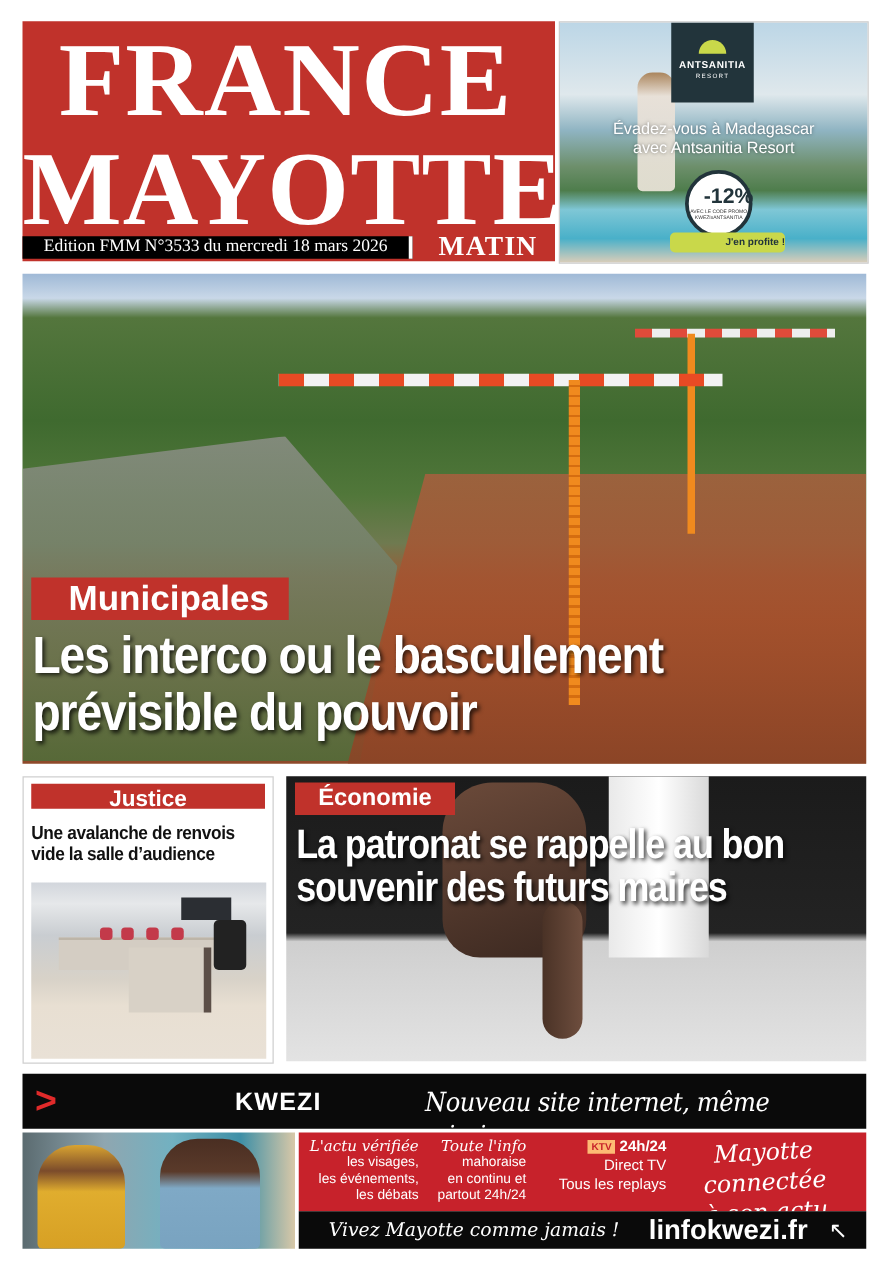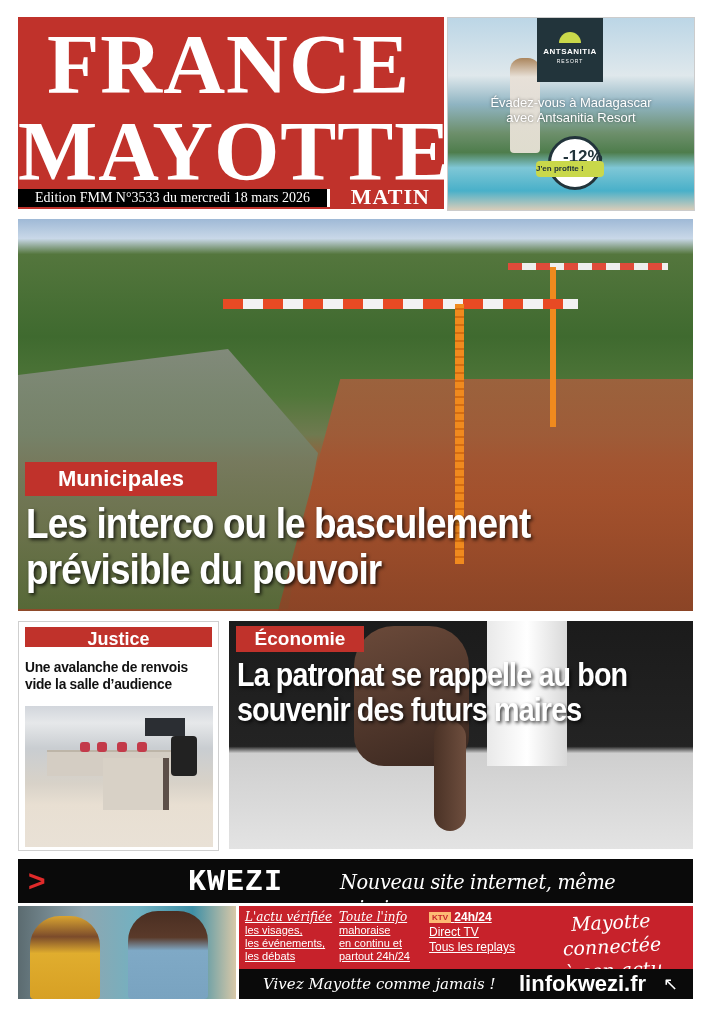--- a/index.html
+++ b/index.html
@@ -19,35 +19,35 @@
         background:linear-gradient(180deg,#bcd6e6 0%,#dfe8ec 30%,#8fb4c2 45%,#6d8f6b 60%,#4e7d4c 70%,#7fc7d6 78%,#49b0c9 90%,#d9cdb9 100%); }
   .ad-logo { position:absolute; left:89px; top:0; width:66px; height:64px; background:#22343b; color:#fff; text-align:center; }
   .ad-logo .sun { width:22px; height:11px; border-radius:22px 22px 0 0; background:#c9d84a; margin:14px auto 4px; }
   .ad-logo .n1 { font-size:8px; font-weight:bold; letter-spacing:0.5px; }
   .ad-logo .n2 { font-size:5px; letter-spacing:1px; margin-top:2px; }
   .ad-woman { position:absolute; left:62px; top:40px; width:30px; height:95px; background:linear-gradient(180deg,#a67b4d 0%,#e9e0d6 20%,#efe7dd 100%); border-radius:12px 12px 4px 4px; opacity:0.9; }
   .ad-text { position:absolute; left:0; width:246px; text-align:center; color:#fff; font-size:13px; line-height:14px; text-shadow:0 0 3px rgba(0,0,0,0.5); }
   .ad-badge { position:absolute; left:100px; top:118px; width:48px; height:48px; border-radius:50%; background:#fff; border:3px solid #22343b; text-align:center; }
   .ad-badge .pct { font-weight:bold; font-size:17px; line-height:19px; margin-top:8px; color:#22343b;margin-left:12px; }
   .ad-badge .small { font-size:4px; line-height:5px; color:#333; }
-  .ad-cta { position:absolute; left:88px; top:143px; width:68px; height:16px; border-radius:4px; background:#c9d84a; color:#22343b; font-size:8px; font-weight:bold; text-align:left; line-height:16px; }
+  .ad-cta { position:absolute; left:88px; top:168px; width:92px; height:16px; border-radius:4px; background:#c9d84a; color:#22343b; font-size:8px; font-weight:bold; text-align:right; line-height:16px; }
 
   
   .main-photo { left:18px; top:219px; width:675px; height:392px; overflow:hidden;
      background:
       linear-gradient(180deg,#9fb9d6 0%,#c9d8e8 5%,#54763d 9%,#3f6a2f 30%,#51773a 45%,#6f7a50 55%,#9b5b36 62%,#a8552e 80%,#8e4a2a 100%); }
   .main-photo .ground { position:absolute; left:260px; top:160px; width:415px; height:232px; background:linear-gradient(180deg,#a4603e,#a3502c 50%,#8b4426); clip-path:polygon(15% 0,100% 0,100% 100%,0 100%); opacity:0.9; }
   .main-photo .village { position:absolute; left:0; top:130px; width:300px; height:260px; background:linear-gradient(180deg,#8c8f87,#6c7d5f 50%,#4d6e3a); clip-path:polygon(0 10%,70% 0,100% 40%,90% 100%,0 100%); opacity:0.85; }
   .crane-jib { position:absolute; left:205px; top:80px; width:355px; height:10px; background:repeating-linear-gradient(90deg,#e84a24 0 20px,#f2f2f2 20px 40px); }
   .crane-mast { position:absolute; left:437px; top:85px; width:9px; height:260px; background:repeating-linear-gradient(0deg,#f08a1e 0 6px,#d56d10 6px 8px); }
   .crane2-jib { position:absolute; left:490px; top:44px; width:160px; height:7px; background:repeating-linear-gradient(90deg,#e04b3a 0 14px,#eee 14px 28px); }
   .crane2-mast { position:absolute; left:532px; top:48px; width:6px; height:160px; background:#f08a1e; }
 
   .kicker { position:absolute; background:#c0322b; color:#fff; font-weight:bold; font-family:"Liberation Sans Narrow","Liberation Sans",sans-serif; }
-  .main-kicker { left:7px; top:243px; width:192px; height:34px; font-size:22px; line-height:34px; text-align:center; transform-origin:left; }
+  .main-kicker { left:7px; top:243px; width:192px; height:34px; font-size:28px; line-height:34px; text-align:center; transform-origin:left;padding-left:14px; }
   .headline { position:absolute; color:#fff; font-weight:bold; letter-spacing:-1px; text-shadow:2px 2px 4px rgba(0,0,0,0.75); }
   .main-headline { left:8px; top:282px; font-size:42px; line-height:46px; transform:scaleX(0.88); transform-origin:left top; width:770px; }
 
   
   .justice { left:18px; top:621px; width:199px; height:228px; border:1px solid #cfcfcf; background:#fff; }
   .justice .kicker { left:6px; top:5px; width:187px; height:20px; font-size:18px; line-height:24px; text-align:center; }
   .justice .title { position:absolute; left:6px; top:36px; width:195px; font-weight:bold; font-size:15px; line-height:17px; color:#111; transform:scaleX(0.92); transform-origin:left top; letter-spacing:-0.3px; }
   .court { position:absolute; left:6px; top:84px; width:188px; height:141px; overflow:hidden;
      background:linear-gradient(180deg,#d2d6dc 0%,#e6e8ea 12%,#c9cdd1 30%,#d8d2c8 55%,#e8dfd2 70%,#e9e1d6 100%); }
   .court .bench { position:absolute; left:22px; top:44px; width:130px; height:24px; background:#d4cdc3; border-top:2px solid #bdb5a8; }
@@ -63,28 +63,28 @@
   .eco .hand { position:absolute; left:125px; top:5px; width:115px; height:140px; background:linear-gradient(160deg,#6b4a3a,#3b2820); border-radius:40px 40px 30px 30px; }
   .eco .finger { position:absolute; left:205px; top:100px; width:32px; height:110px; background:linear-gradient(90deg,#4a3226,#6e4e3e); border-radius:16px; }
   .eco .kicker { left:7px; top:5px; width:128px; height:26px; font-size:19px; line-height:26px; text-align:center; }
   .eco .headline { left:8px; top:36px; font-size:33px; line-height:35px; transform:scaleX(0.87); transform-origin:left top; width:560px; }
 
   
   .kwezi { left:18px; top:859px; width:675px; height:140px; }
   .kw-top { position:absolute; left:0; top:0; width:675px; height:44px; background:#0a0a0a; }
   .kw-arrow { position:absolute; left:10px; top:8px; color:#e02a2a; font-size:30px; line-height:28px; font-weight:bold; }
   .kw-linfo { position:absolute; left:48px; top:6px; color:#e02a2a; font-size:30px; line-height:34px; letter-spacing:0.5px; }
-  .kw-kwezi { position:absolute; left:170px; top:6px; color:#fff; font-size:30px; line-height:34px; font-weight:bold; letter-spacing:1px;font-family:Liberation Mono, monospace; }
+  .kw-kwezi { position:absolute; left:170px; top:6px; color:#fff; font-size:20px; line-height:34px; font-weight:bold; letter-spacing:1px; }
   .kw-slogan { position:absolute; left:322px; top:10px; color:#fff; font-size:21px; line-height:26px; font-style:italic; font-family:"DejaVu Serif", serif; transform:scaleX(0.92); transform-origin:left; letter-spacing:-0.4px; }
   .kw-photo { position:absolute; left:0; top:47px; width:218px; height:93px; overflow:hidden;
      background:linear-gradient(90deg,#5b6b70 0%,#8fa6b0 30%,#72b1c1 55%,#3e8fa6 80%,#d8c8a8 100%); }
   .kw-photo .p1 { position:absolute; left:12px; top:10px; width:70px; height:83px; background:linear-gradient(180deg,#d9a431 0%,#7b4b2b 25%,#e0ad2e 45%,#d7a024 100%); border-radius:30px 30px 4px 4px; }
   .kw-photo .p2 { position:absolute; left:110px; top:5px; width:80px; height:88px; background:linear-gradient(180deg,#4a2e22 0%,#5a3a2a 30%,#7fa9c6 45%,#79a3c0 100%); border-radius:30px 30px 4px 4px; }
   .kw-red { position:absolute; left:221px; top:47px; width:454px; height:63px; background:#c7222b; color:#fff; }
-  .kw-col { position:absolute; top:4px; text-align:left; font-size:11px; line-height:13px;text-decoration:underline; }
+  .kw-col { position:absolute; top:4px; text-align:right; font-size:11px; line-height:13px; }
   .kw-col .h { font-style:italic; font-family:"DejaVu Serif", serif; font-size:12px; line-height:14px; }
   .ktv { display:inline-block; background:#fdba74; color:#c7222b; font-size:8px; font-weight:bold; padding:0 3px; line-height:11px; vertical-align:middle; }
   .kw-big { position:absolute; left:298px; top:4px; width:150px; font-size:19px; line-height:24px; font-style:italic; font-family:"DejaVu Serif", serif; text-align:center; transform:rotate(-3deg); }
   .kw-bottom { position:absolute; left:221px; top:110px; width:454px; height:30px; background:#0a0a0a; color:#fff; }
   .kw-vivez { position:absolute; left:24px; top:5px; font-style:italic; font-family:"DejaVu Serif", serif; font-size:15px; line-height:20px; }
   .kw-url { position:absolute; left:280px; top:3px; font-size:22px; line-height:24px; font-weight:bold; }
   .kw-cursor { position:absolute; left:424px; top:3px; font-size:18px; line-height:24px; }
 </style>
 </head>
 <body>

